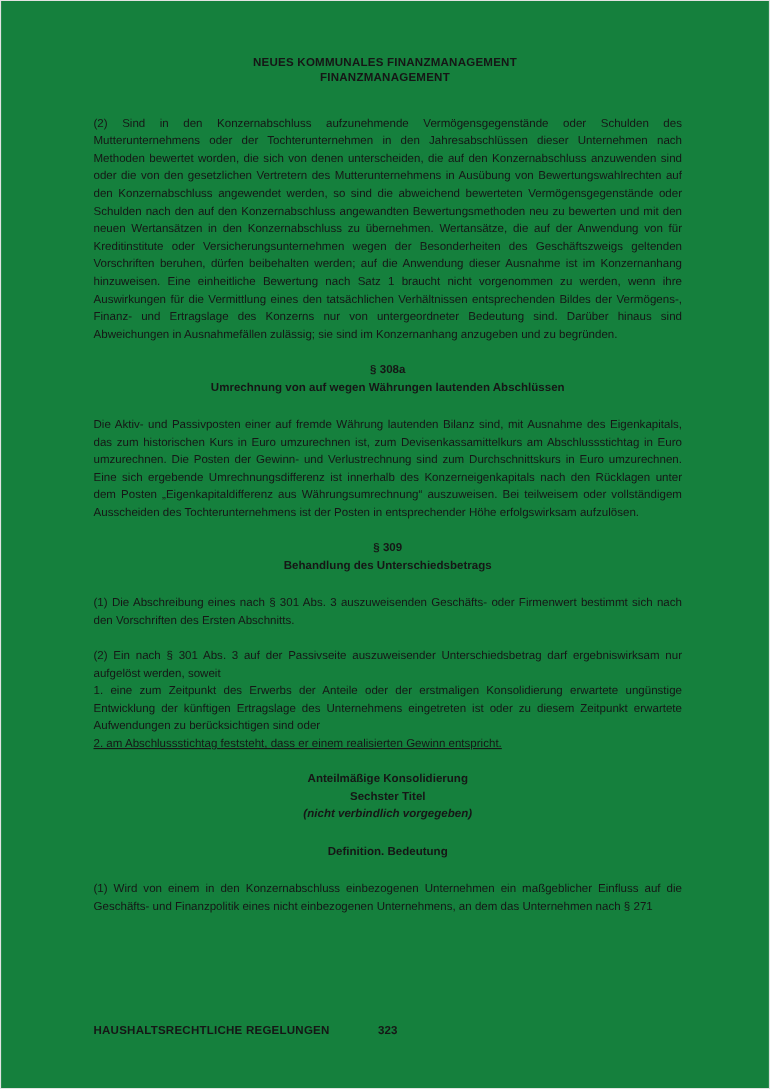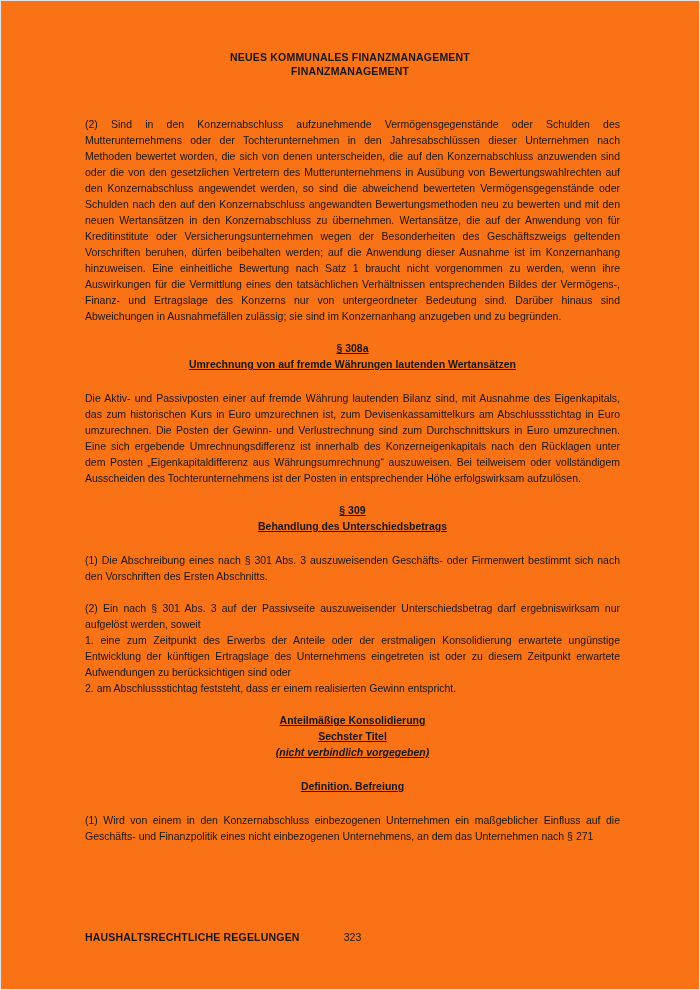--- a/index.html
+++ b/index.html
@@ -4,21 +4,21 @@
 <style>
   html, body {
     margin: 0;
     padding: 0;
     background: #ffffff;
   }
   .page {
     position: relative;
     width: 700px;
     height: 990px;
-    background: #f97316;
+    background: #15803d;
     overflow: hidden;
     box-shadow: inset 0 0 0 1px #e3e3e3;
     font-family: "Liberation Sans", "DejaVu Sans", sans-serif;
     color: #161616;
   }
   .doc-header {
     padding-top: 50px;
     text-align: center;
     font-weight: bold;
     font-size: 10.5px;
@@ -29,29 +29,28 @@
     margin: 0 80px 0 85px;
     font-size: 10.5px;
     line-height: 16px;
   }
   .para {
     margin: 16px 0;
     text-align: justify;
     hyphens: auto;
     -webkit-hyphens: auto;
   }
-  .para.first { margin-top: 38px; }
+  .para.first { margin-top: 26px; }
   .para.no-bottom { margin-bottom: 0; }
   .para.no-margins { margin: 0; }
-  .para.no-top { margin-top: 0; }
+  .para.no-top { margin-top: 0; text-decoration: underline; }
   .heading-block {
     margin: 10px 0 18px;
     text-align: center;
     font-weight: bold;
-    text-decoration: underline;
   }
   .heading-block div { line-height: 16px; }
   .italic { font-style: italic; }
   .doc-footer {
     position: absolute;
     left: 85px;
     right: 80px;
     top: 930px;
     font-size: 10.5px;
     line-height: 14px;
@@ -59,40 +58,40 @@
   .footer-title {
     font-weight: bold;
     letter-spacing: 0.2px;
   }
   .page-number {
     position: absolute;
     left: 0;
     right: 0;
     top: 0;
     text-align: center;
-    font-weight: normal;
+    font-weight: bold;
   }
 </style>
 </head>
 <body>
 
 <div class="page">
 
   <header class="doc-header">
     <div>NEUES KOMMUNALES FINANZMANAGEMENT</div>
     <div>FINANZMANAGEMENT</div>
   </header>
 
   <main class="doc-body">
 
     <p class="para first">(2) Sind in den Konzernabschluss aufzunehmende Vermögensgegenstände oder Schulden des Mutterunternehmens oder der Tochterunternehmen in den Jahresabschlüssen dieser Unternehmen nach Methoden bewertet worden, die sich von denen unterscheiden, die auf den Konzernabschluss anzuwenden sind oder die von den gesetzlichen Vertretern des Mutterunternehmens in Ausübung von Bewertungswahlrechten auf den Konzernabschluss angewendet werden, so sind die abweichend bewerteten Vermögensgegenstände oder Schulden nach den auf den Konzernabschluss angewandten Bewertungsmethoden neu zu bewerten und mit den neuen Wertansätzen in den Konzernabschluss zu übernehmen. Wertansätze, die auf der Anwendung von für Kreditinstitute oder Versicherungsunternehmen wegen der Besonderheiten des Geschäftszweigs geltenden Vorschriften beruhen, dürfen beibehalten werden; auf die Anwendung dieser Ausnahme ist im Konzernanhang hinzuweisen. Eine einheitliche Bewertung nach Satz 1 braucht nicht vorgenommen zu werden, wenn ihre Auswirkungen für die Vermittlung eines den tatsächlichen Verhältnissen entsprechenden Bildes der Vermögens-, Finanz- und Ertragslage des Konzerns nur von untergeordneter Bedeutung sind. Darüber hinaus sind Abweichungen in Ausnahmefällen zulässig; sie sind im Konzernanhang anzugeben und zu begründen.</p>
 
     <div class="heading-block">
       <div>§ 308a</div>
-      <div>Umrechnung von auf fremde Währungen lautenden Wertansätzen</div>
+      <div>Umrechnung von auf wegen Währungen lautenden Abschlüssen</div>
     </div>
 
     <p class="para">Die Aktiv- und Passivposten einer auf fremde Währung lautenden Bilanz sind, mit Ausnahme des Eigenkapitals, das zum historischen Kurs in Euro umzurechnen ist, zum Devisenkassamittelkurs am Abschlussstichtag in Euro umzurechnen. Die Posten der Gewinn- und Verlustrechnung sind zum Durchschnittskurs in Euro umzurechnen. Eine sich ergebende Umrechnungsdifferenz ist innerhalb des Konzerneigenkapitals nach den Rücklagen unter dem Posten „Eigenkapitaldifferenz aus Währungsumrechnung“ auszuweisen. Bei teilweisem oder vollständigem Ausscheiden des Tochterunternehmens ist der Posten in entsprechender Höhe erfolgswirksam aufzulösen.</p>
 
     <div class="heading-block">
       <div>§ 309</div>
       <div>Behandlung des Unterschiedsbetrags</div>
     </div>
 
     <p class="para">(1) Die Abschreibung eines nach § 301 Abs. 3 auszuweisenden Geschäfts- oder Firmenwert bestimmt sich nach den Vorschriften des Ersten Abschnitts.</p>
@@ -101,21 +100,21 @@
     <p class="para no-margins">1. eine zum Zeitpunkt des Erwerbs der Anteile oder der erstmaligen Konsolidierung erwartete ungünstige Entwicklung der künftigen Ertragslage des Unternehmens eingetreten ist oder zu diesem Zeitpunkt erwartete Aufwendungen zu berücksichtigen sind oder</p>
     <p class="para no-top">2. am Abschlussstichtag feststeht, dass er einem realisierten Gewinn entspricht.</p>
 
     <div class="heading-block">
       <div>Anteilmäßige Konsolidierung</div>
       <div>Sechster Titel</div>
       <div class="italic">(nicht verbindlich vorgegeben)</div>
     </div>
 
     <div class="heading-block">
-      <div>Definition. Befreiung</div>
+      <div>Definition. Bedeutung</div>
     </div>
 
     <p class="para">(1) Wird von einem in den Konzernabschluss einbezogenen Unternehmen ein maßgeblicher Einfluss auf die Geschäfts- und Finanzpolitik eines nicht einbezogenen Unternehmens, an dem das Unternehmen nach § 271</p>
 
   </main>
 
   <footer class="doc-footer">
     <span class="footer-title">HAUSHALTSRECHTLICHE REGELUNGEN</span>
     <span class="page-number">323</span>
   </footer>

